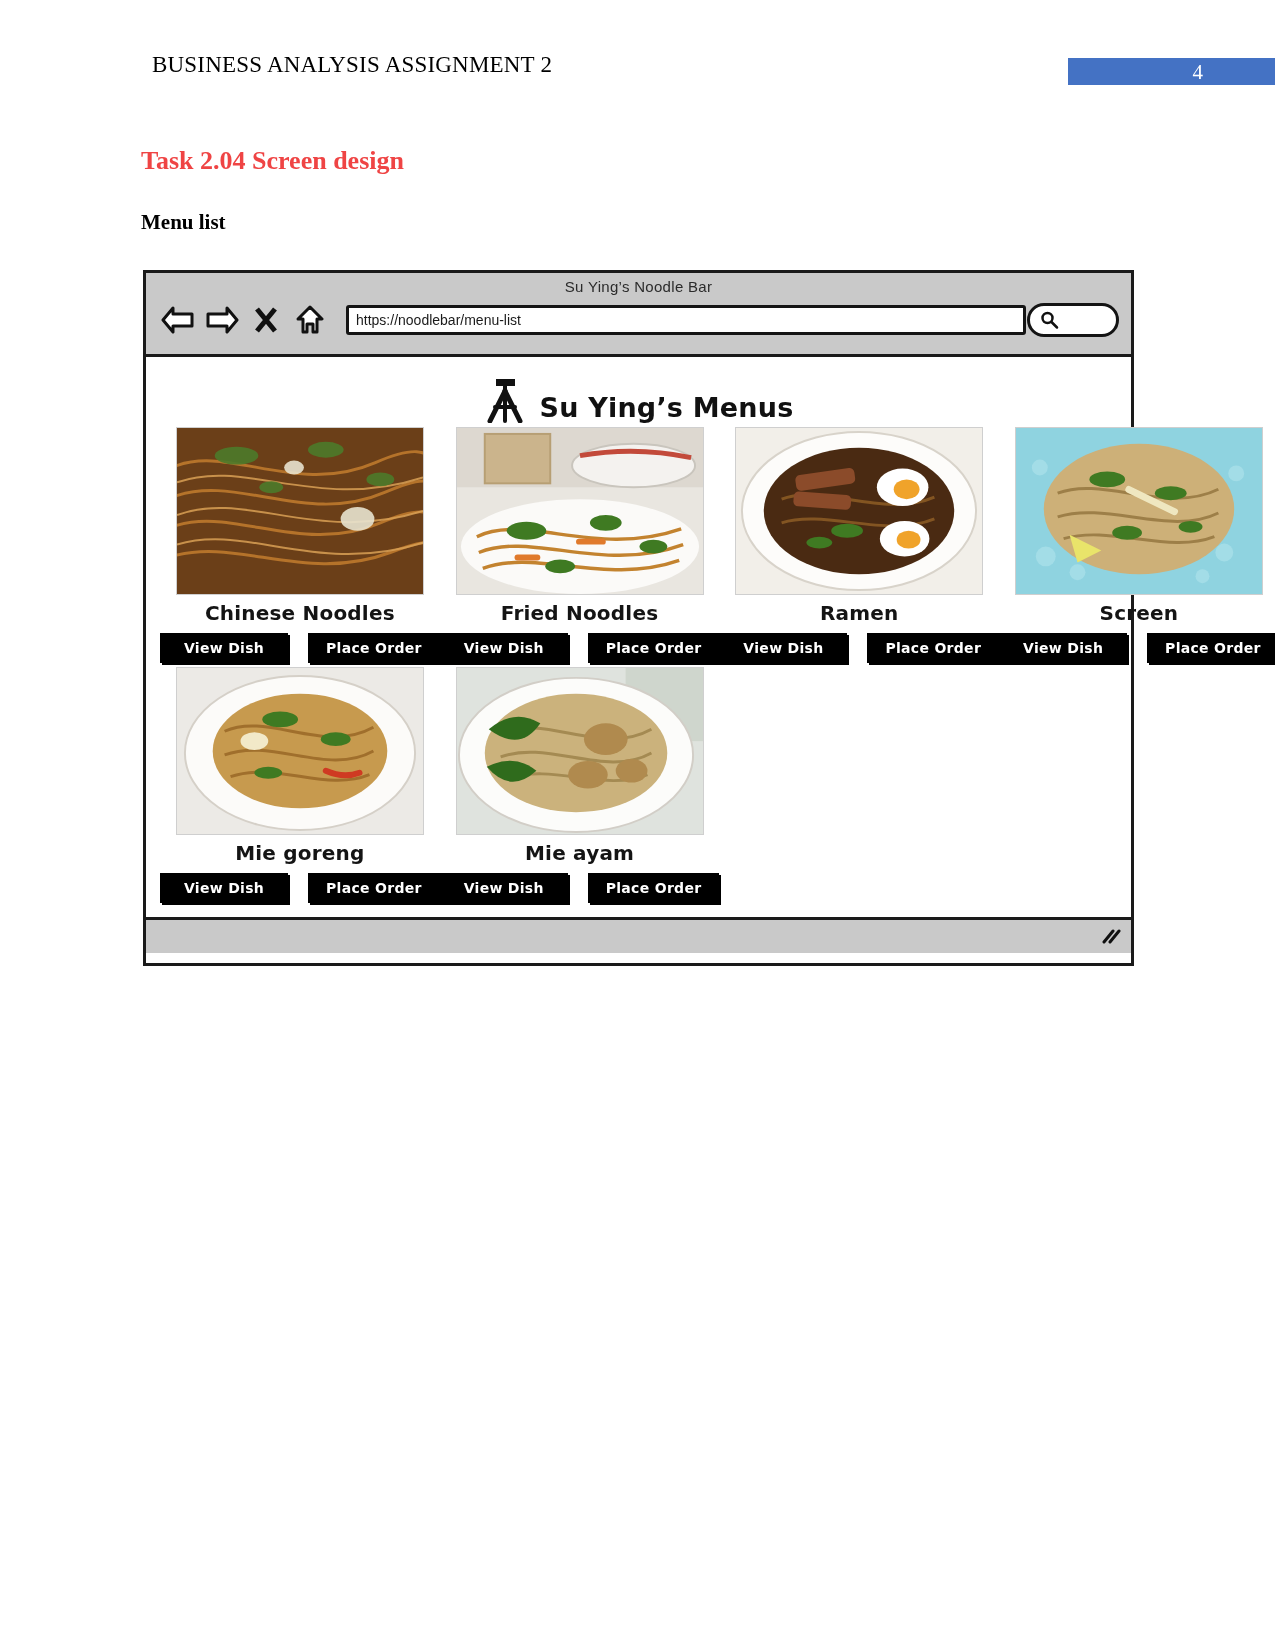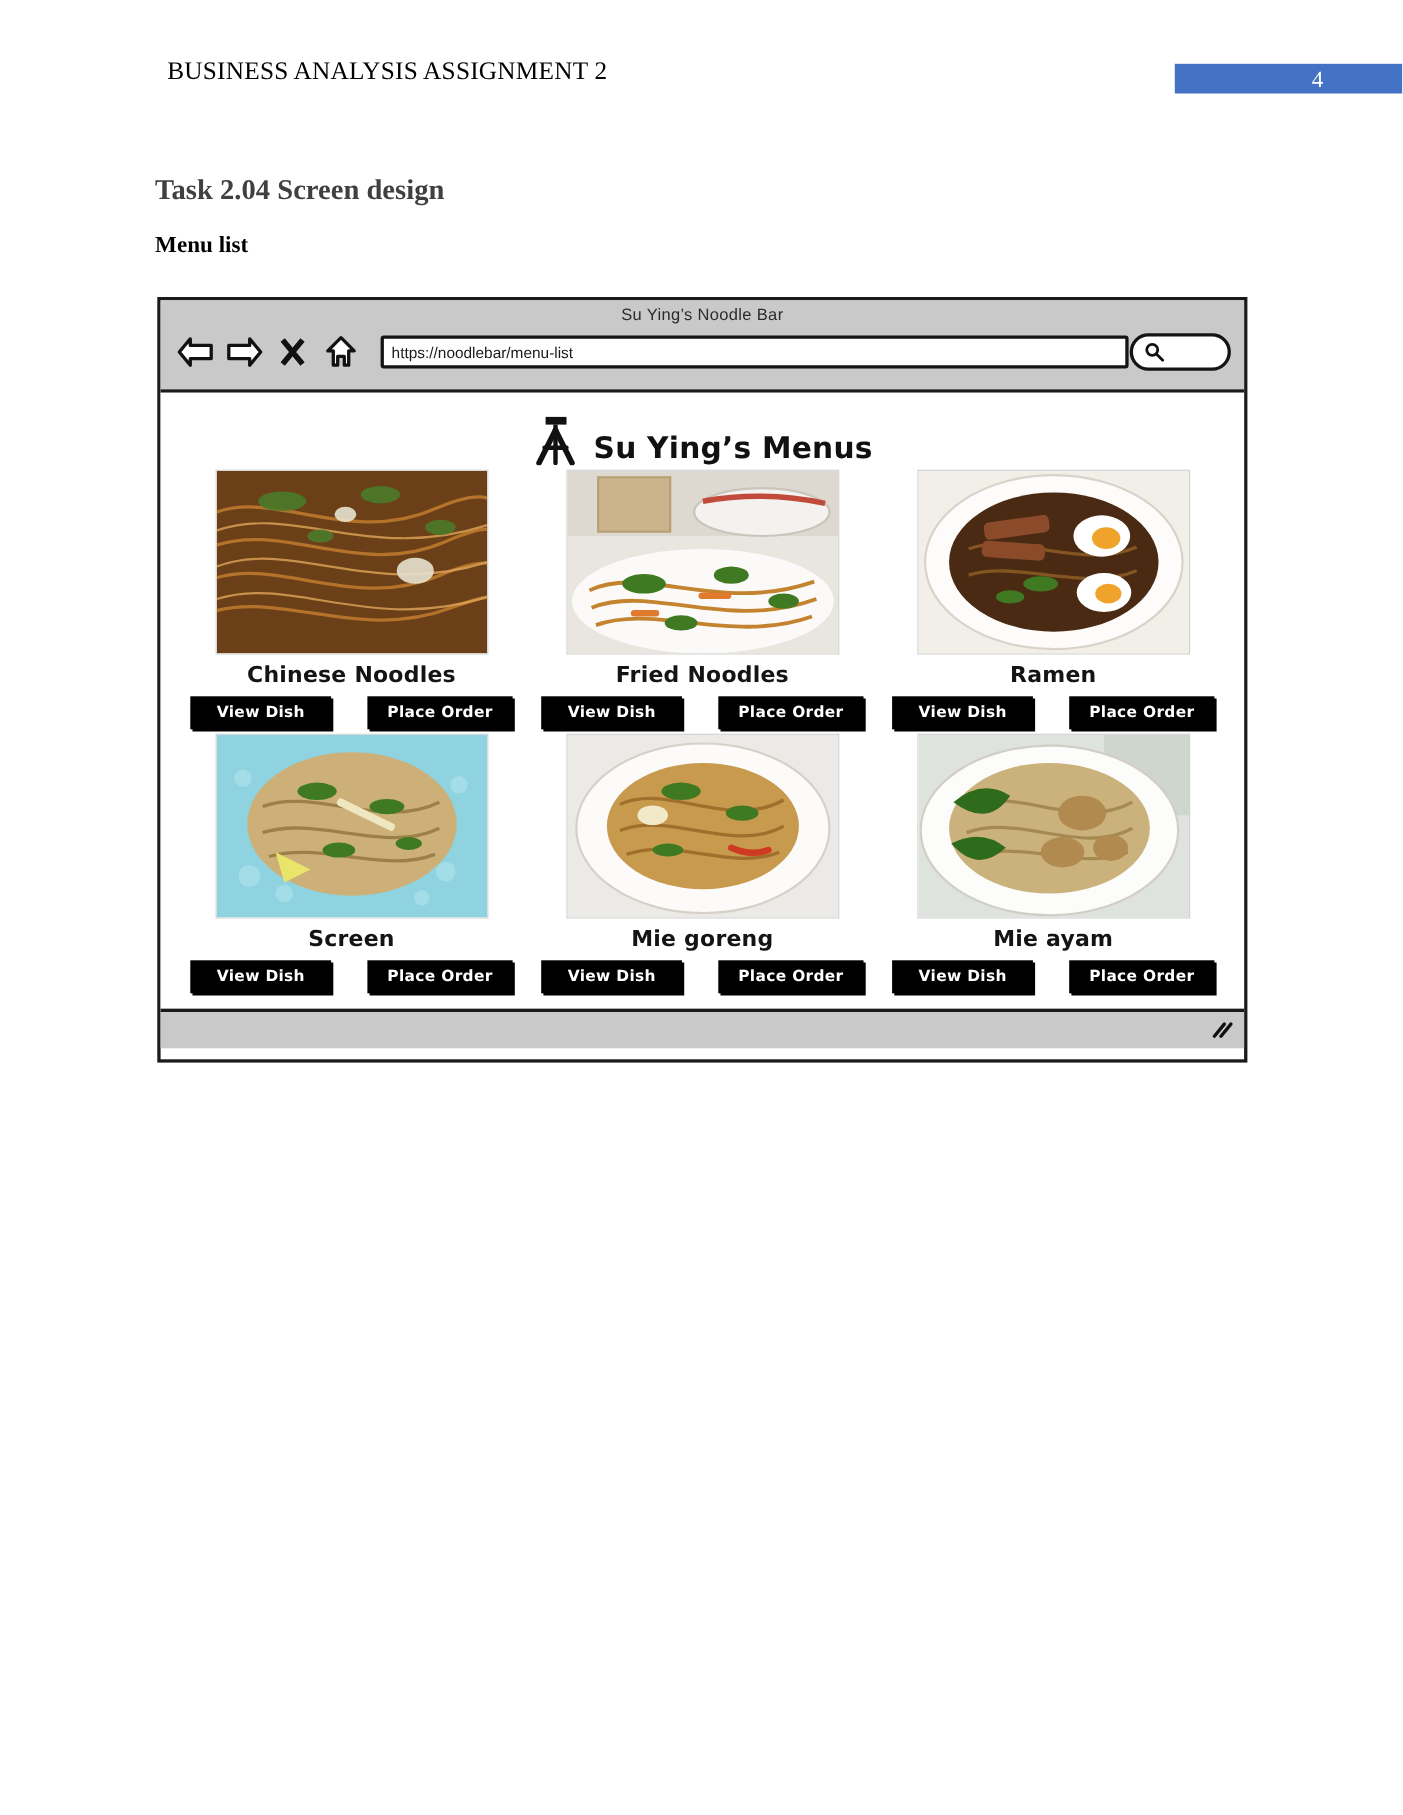--- a/index.html
+++ b/index.html
@@ -42,25 +42,25 @@
     right: 72px; top: 1px;
     font-family: "Liberation Serif", serif;
     font-size: 21px;
     color: #ffffff;
     line-height: 26px;
   }
 
   
   .h-task {
     position: absolute;
-    left: 141px; top: 158px;
+    left: 141px; top: 146px;
     font-family: "Liberation Serif", serif;
     font-weight: bold;
     font-size: 26px;
-    color: #404040;
+    color: #ef4444;
     white-space: nowrap;
   }
   .h-sub {
     position: absolute;
     left: 141px; top: 210px;
     font-family: "Liberation Serif", serif;
     font-weight: bold;
     font-size: 21px;
     color: #000000;
     white-space: nowrap;
@@ -148,21 +148,21 @@
     font-family: "DejaVu Sans", sans-serif;
     font-weight: bold;
     font-size: 27px;
     color: #111111;
     letter-spacing: 0.2px;
     white-space: nowrap;
   }
 
   .grid {
     display: grid;
-    grid-template-columns: repeat(3, 1fr);
+    grid-template-columns: repeat(4, 1fr);
     row-gap: 4px;
     padding: 4px 14px 0 14px;
   }
   .card {
     display: flex;
     flex-direction: column;
     align-items: center;
   }
   .thumb {
     width: 248px;
@@ -177,21 +177,21 @@
     font-family: "DejaVu Sans", sans-serif;
     font-weight: bold;
     font-size: 20px;
     color: #141414;
     letter-spacing: 0.2px;
     white-space: nowrap;
   }
   .btn-row {
     margin-top: 8px;
     display: flex;
-    gap: 33px;
+    gap: 20px;
   }
   .btn {
     background: #000000;
     color: #ffffff;
     font-family: "DejaVu Sans", sans-serif;
     font-size: 14px;
     font-weight: bold;
     letter-spacing: 0.3px;
     padding: 7px 18px;
     min-width: 128px;

